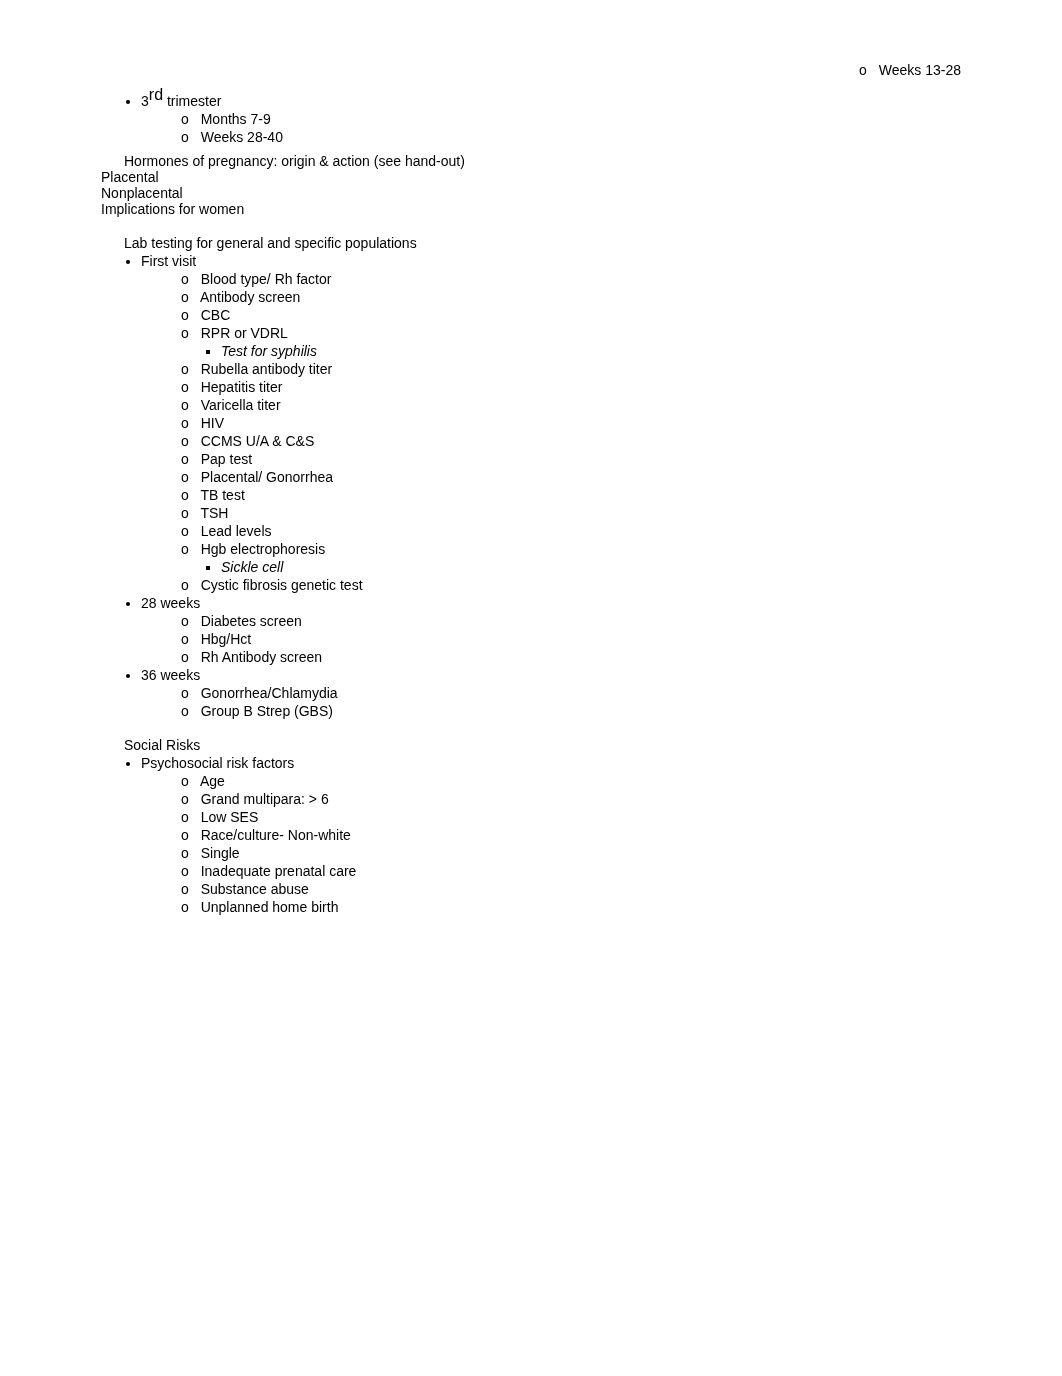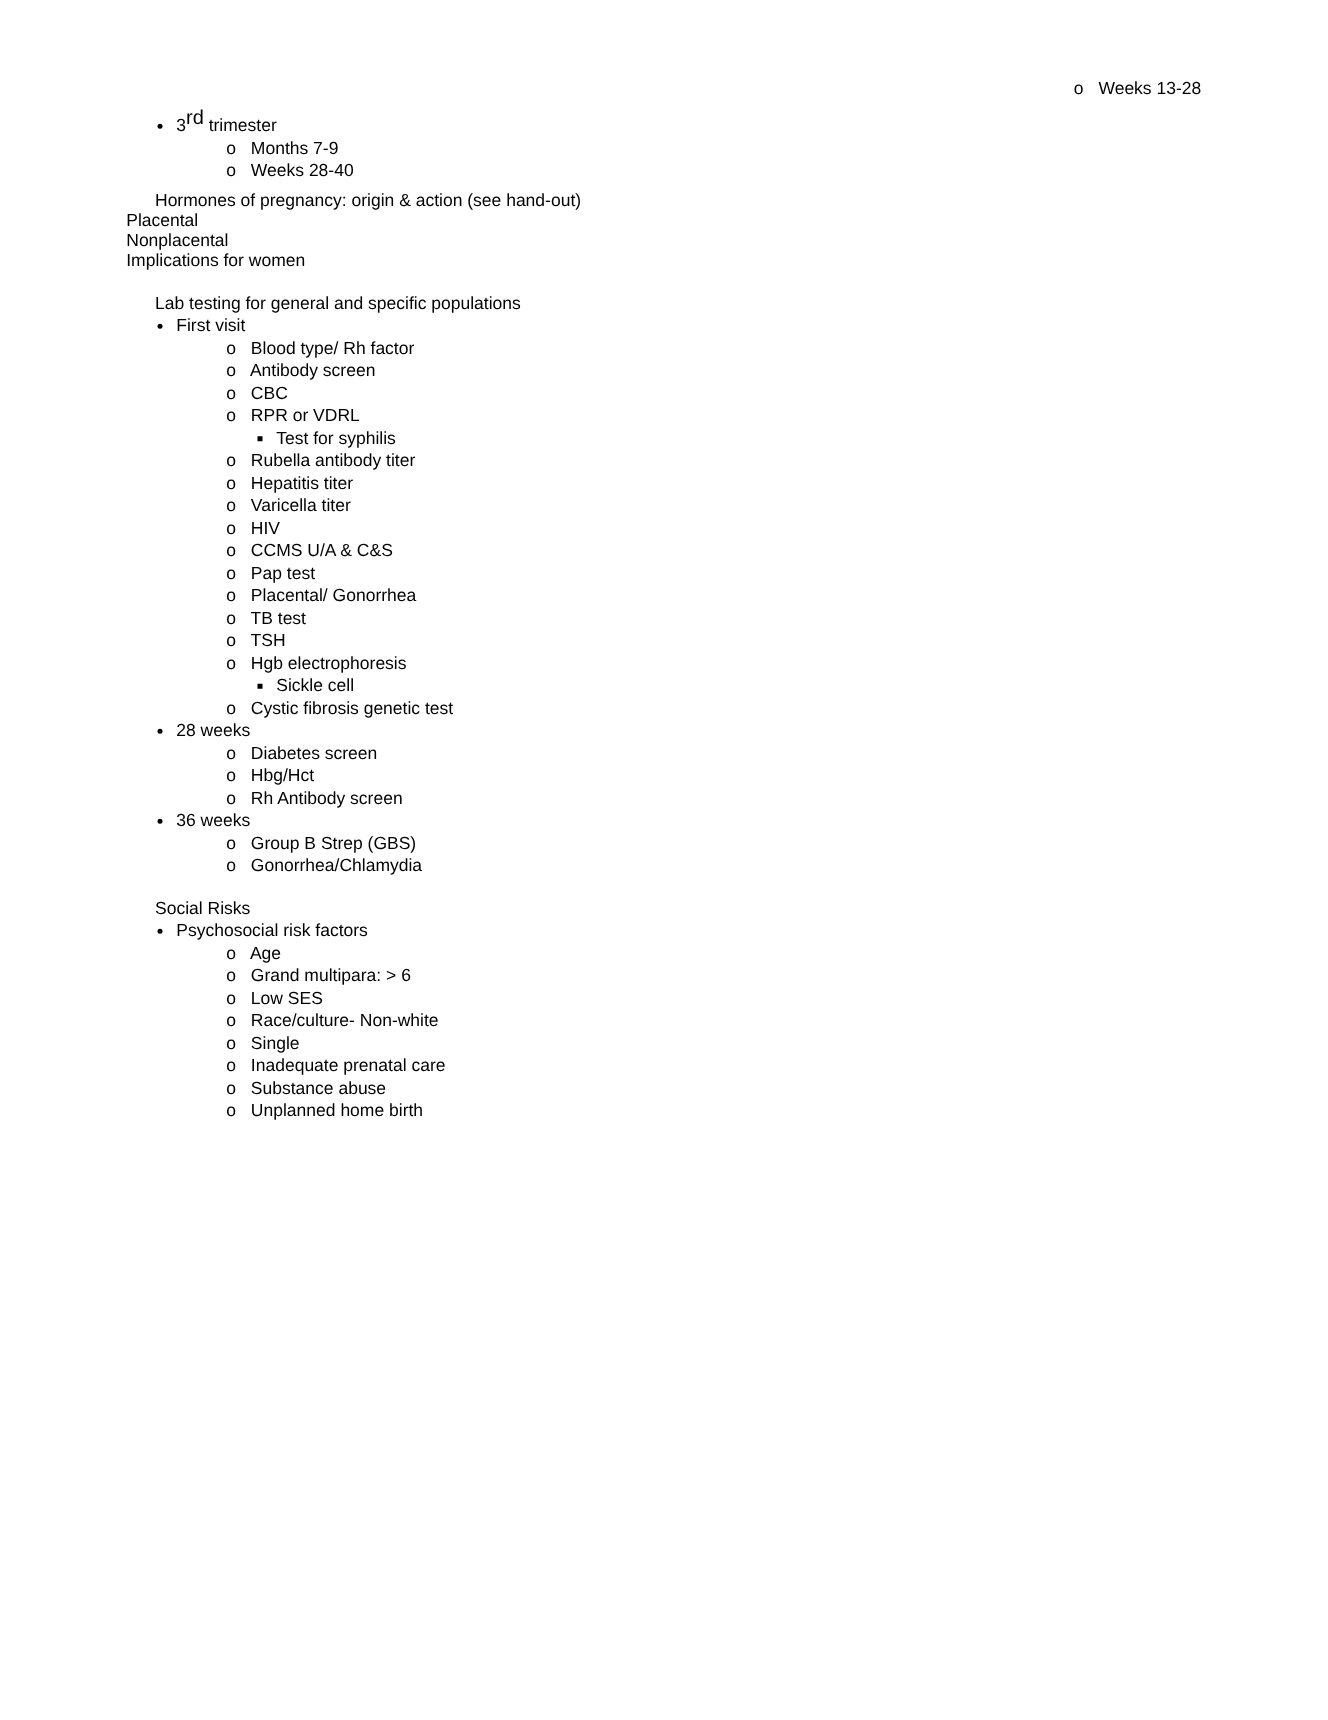--- a/index.html
+++ b/index.html
@@ -45,20 +45,21 @@
     }
     ul.level2 > li::before {
       content: "o";
       font-weight: normal;
       margin-right: 8px;
     }
     ul.level3 {
       list-style: square;
       margin-left: 40px;
       padding: 0;
+      font-style: italic;
     }
     ul.level3 > li {
       margin: 2px 0;
     }
     .top-indent {
       margin-left: 120px;
       text-align: right;
     }
     .section-gap {
       margin-top: 18px;
@@ -148,20 +149,23 @@
           <li>
             <span>Placental/ Gonorrhea</span>
           </li>
           <li>
             <span>TB test</span>
           </li>
           <li>
             <span>TSH</span>
           </li>
           <li>
+            <span>Lead levels</span>
+          </li>
+          <li>
             <span>Hgb electrophoresis</span>
             <ul class="level3">
               <li>
                 <span>Sickle cell</span>
               </li>
             </ul>
           </li>
           <li>
             <span>Cystic fibrosis genetic test</span>
           </li>
@@ -180,24 +184,24 @@
           <li>
             <span>Rh Antibody screen</span>
           </li>
         </ul>
       </li>
 
       <li>
         <span>36 weeks</span>
         <ul class="level2">
           <li>
+            <span>Gonorrhea/Chlamydia</span>
+          </li>
+          <li>
             <span>Group B Strep (GBS)</span>
-          </li>
-          <li>
-            <span>Gonorrhea/Chlamydia</span>
           </li>
         </ul>
       </li>
 
     </ul>
   </div>
 
   <div class="section section-gap">
     <p class="bold">Social Risks</p>
     <ul class="level1">

